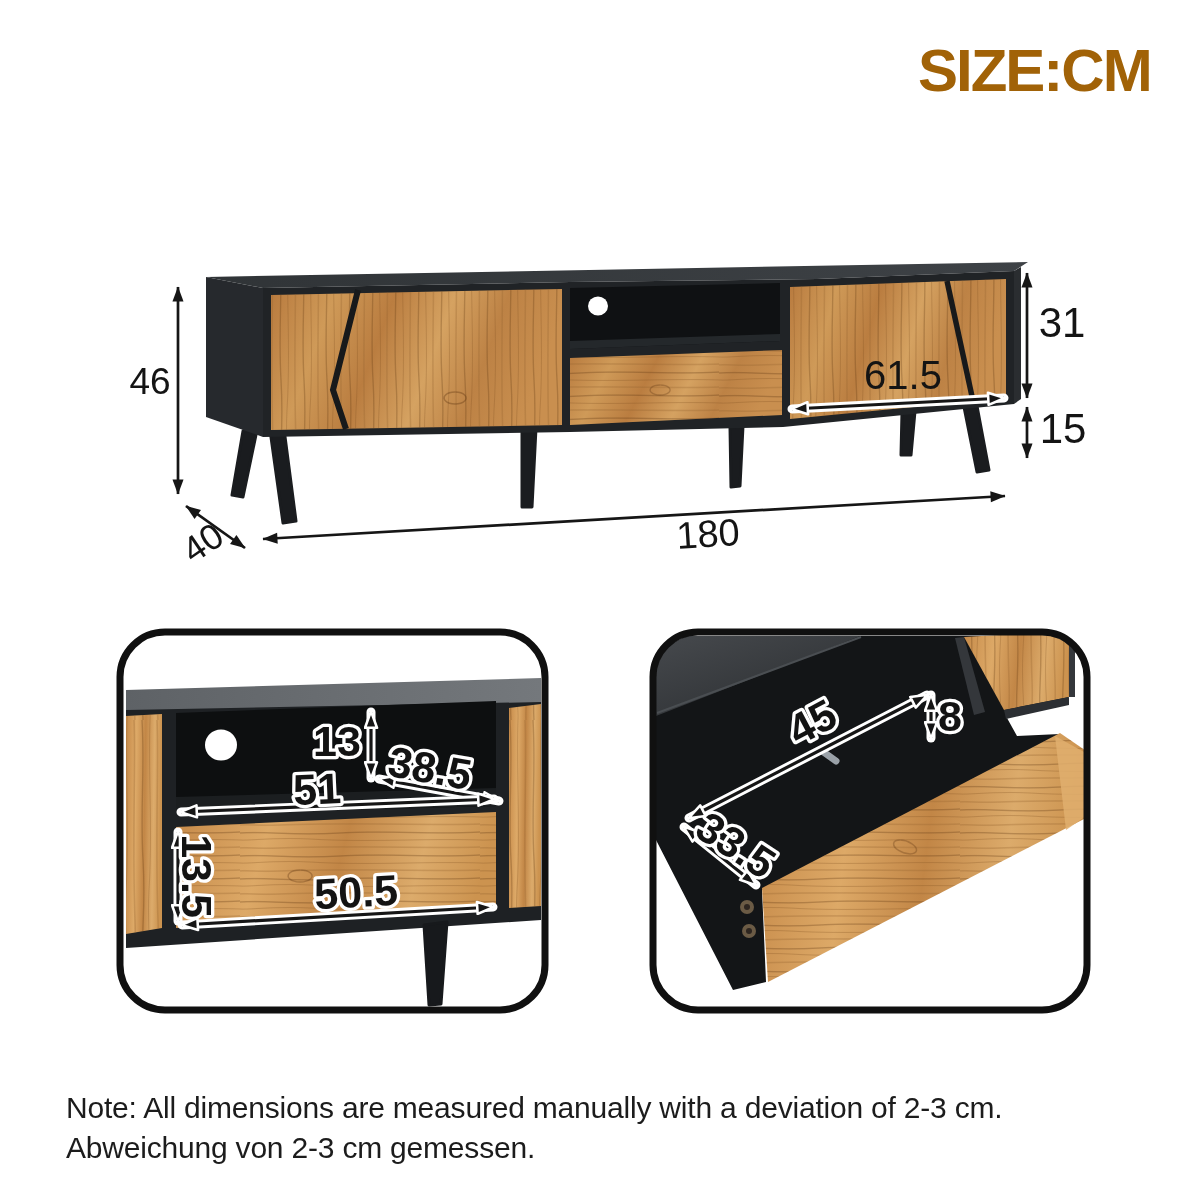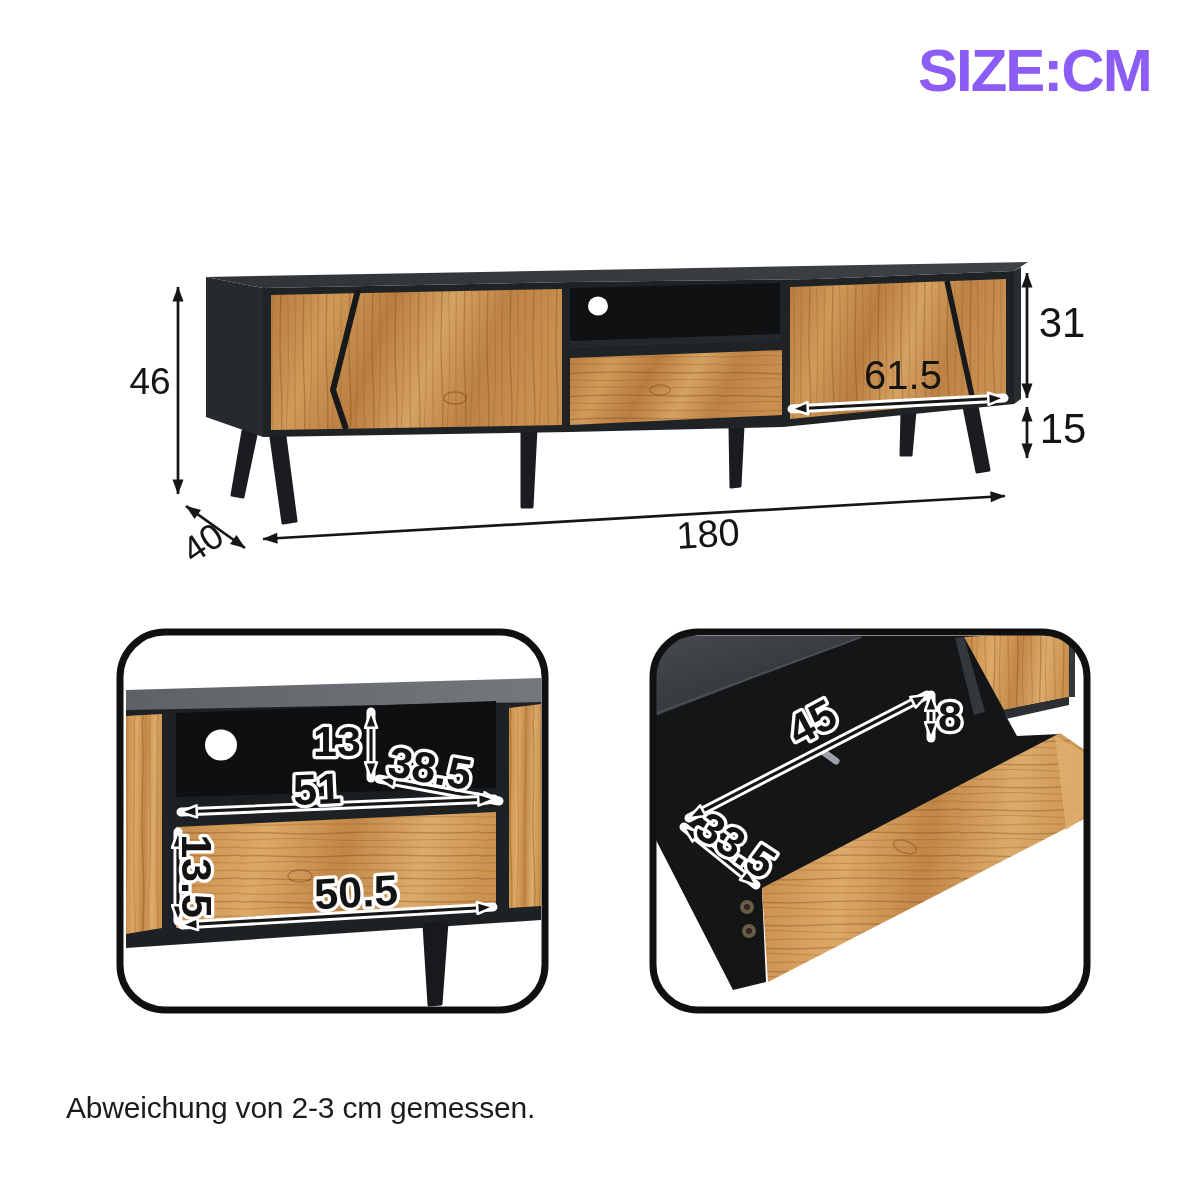--- a/index.html
+++ b/index.html
@@ -1,19 +1,19 @@
 <!DOCTYPE html>
 <html><head>
 <meta charset="utf-8">
 <style>
   html,body{margin:0;padding:0;background:#fff;}
   .canvas{position:relative;width:1200px;height:1200px;background:#ffffff;overflow:hidden;
           font-family:"Liberation Sans", sans-serif;}
   .size-title{position:absolute;left:918px;top:36px;font-size:60px;font-weight:700;
-              letter-spacing:-2px;color:#8b5cf6;white-space:nowrap;}
+              letter-spacing:-2px;color:#a16207;white-space:nowrap;}
   .note{position:absolute;left:66px;top:1088px;font-size:30px;line-height:40px;color:#1c1c1c;
         letter-spacing:-0.2px;}
   svg{position:absolute;left:0;top:0;}
   .am{stroke:#161616;stroke-width:2.7;fill:none;marker-start:url(#mB);marker-end:url(#mB);}
   .aw-c{stroke:#ffffff;stroke-width:9;fill:none;stroke-linecap:round;}
   .aw{stroke:#161616;stroke-width:3.2;fill:none;marker-start:url(#mW);marker-end:url(#mW);}
   .dimM{font-family:"Liberation Sans",sans-serif;fill:#141414;text-anchor:middle;}
   .dimO{font-family:"Liberation Sans",sans-serif;font-weight:bold;font-size:43px;fill:#131313;
         stroke:#ffffff;stroke-width:6.5;paint-order:stroke;stroke-linejoin:round;text-anchor:middle;}
   .frameRect{fill:none;stroke:#101010;stroke-width:7;}
@@ -216,16 +216,17 @@
           <path class="aw" d="M684,827 L756,885"></path>
         <text class="dimO" transform="translate(812,722) rotate(-28)" y="15">45</text>
         <text class="dimO" transform="translate(950,715)" y="16">8</text>
         <text class="dimO" transform="translate(736,845) rotate(33)" y="15">33.5</text>
       </g>
       <rect class="frameRect" x="653" y="632" width="434" height="378" rx="45"></rect>
     </g>
   </svg>
 
   <div class="note">
+    <div>Note: All dimensions are measured manually with a deviation of 2-3 cm.</div>
     <div>Abweichung von 2-3 cm gemessen.</div>
   </div>
 
 </div>
 
 </body></html>

